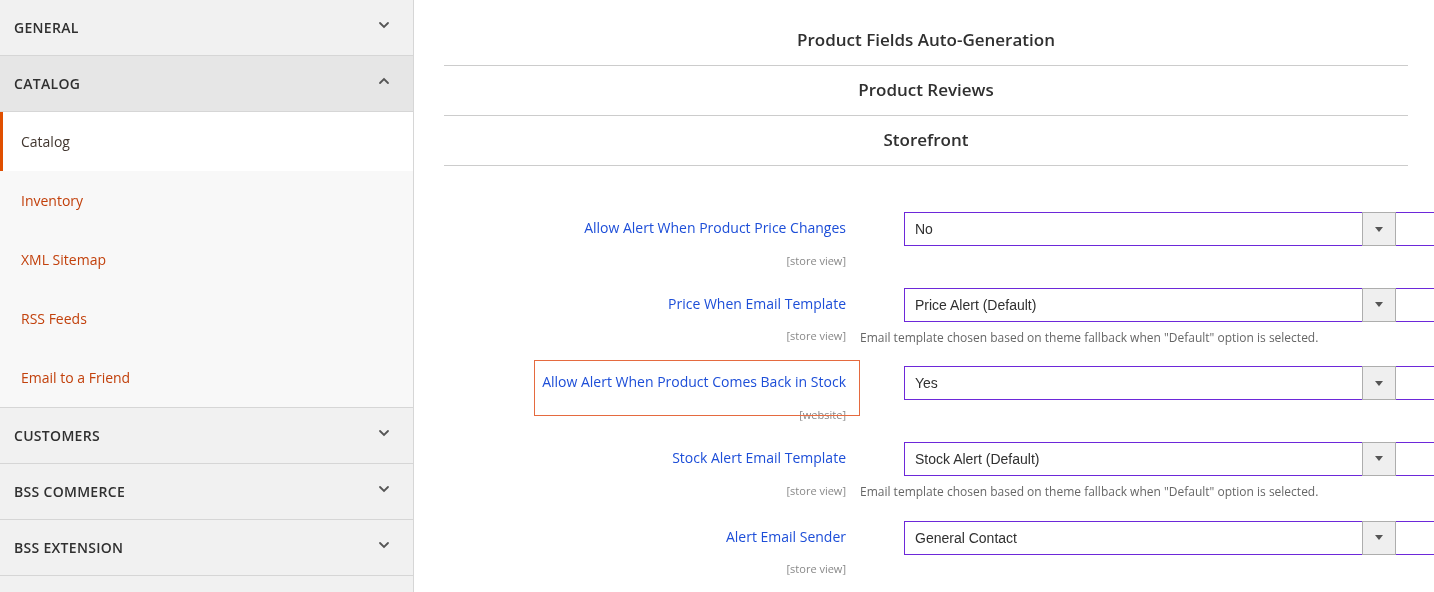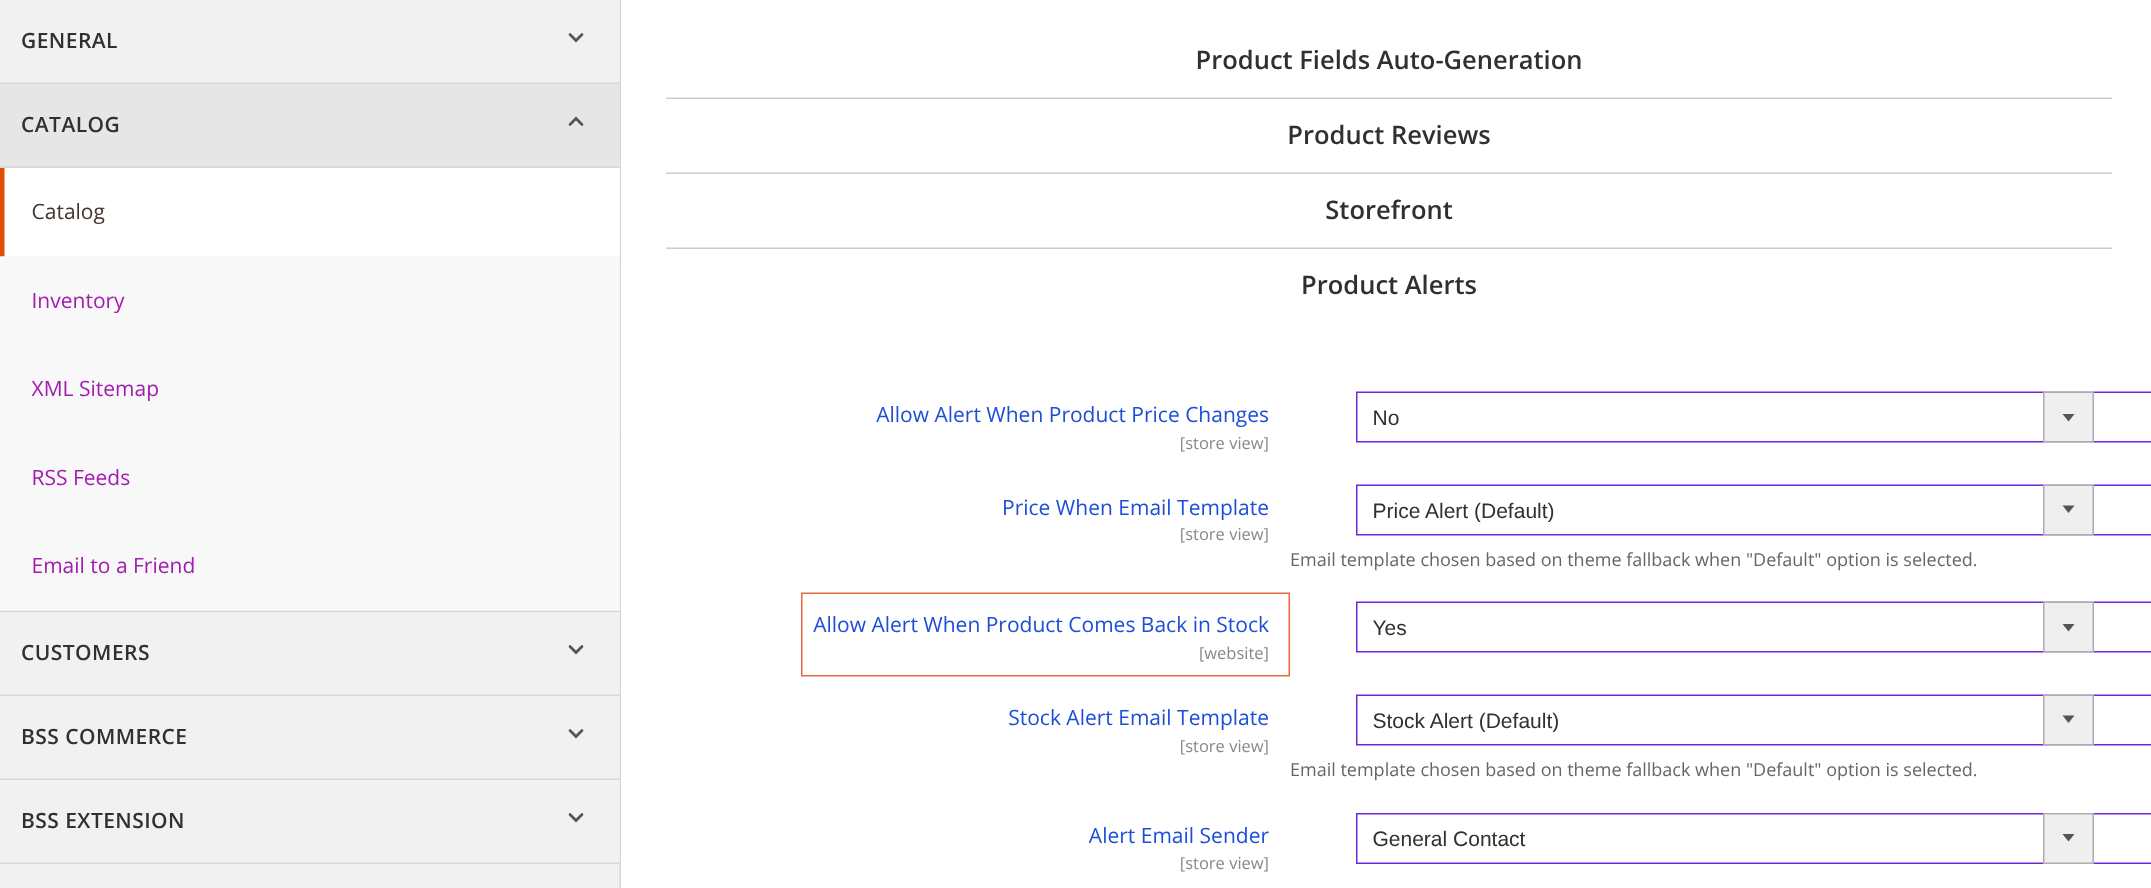--- a/index.html
+++ b/index.html
@@ -44,21 +44,21 @@
     justify-content: center;
   }
   .sidebar-subitems {
     background: #fff;
     border-bottom: 1px solid #d6d6d6;
   }
   .sidebar-subitem {
     padding: 20px 14px 20px 18px;
     cursor: pointer;
     font-size: 14px;
-    color: #a21caf;
+    color: #c2410c;
     border-left: 3px solid transparent;
   }
   .sidebar-subitem.active {
     color: #41362f;
     border-left: 3px solid #e04f00;
     background: #fff;
   }
   .sidebar-subitem.regular {
     background: #f8f8f8;
   }
@@ -100,21 +100,21 @@
   }
   .label-col .label-text {
     font-size: 14px;
     color: #1d4ed8;
     line-height: 1.4;
   }
   .label-col .scope {
     font-size: 11px;
     color: #888;
     display: block;
-    margin-top: 1px;
+    margin-top: 15px;
   }
   .highlight-box {
     position: absolute;
     border: 1.5px solid #e56a3f;
     pointer-events: none;
   }
   .field-col {
     flex: 1;
   }
   .select-wrap {
@@ -223,21 +223,20 @@
           <path d="M2 4 L6 8 L10 4" stroke="#555" stroke-width="1.8" fill="none" stroke-linecap="round"></path>
         </svg>
     </span>
   </div>
 </div>
 
 <div class="main">
   <div class="section-header">Product Fields Auto-Generation</div>
   <div class="section-header">Product Reviews</div>
   <div class="section-header">Storefront</div>
-  <div class="section-header last">Product Alerts</div>
 
   <div class="form-area">
 
     <div class="form-row">
       <div class="label-col">
         <span class="label-text">Allow Alert When Product Price Changes</span>
         <span class="scope">[store view]</span>
       </div>
       <div class="field-col">
         <div class="select-wrap">

